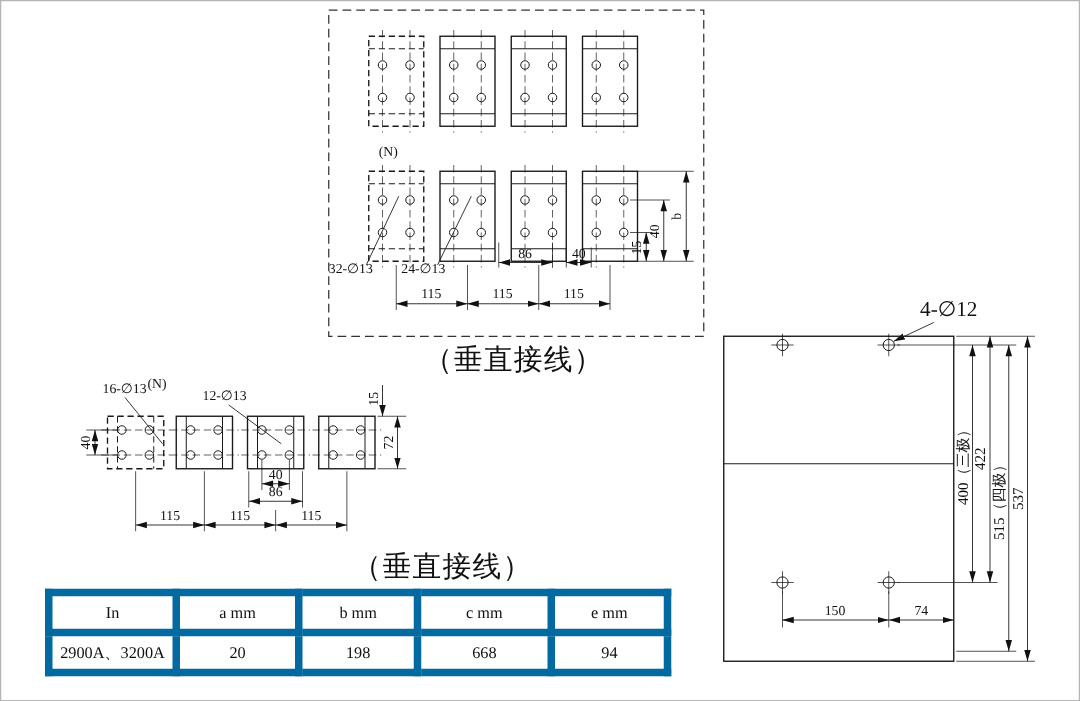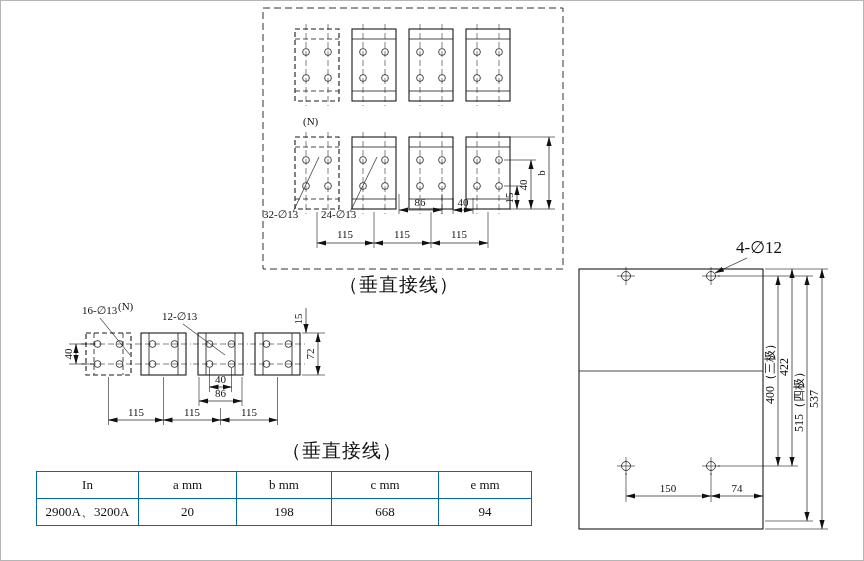--- a/index.html
+++ b/index.html
@@ -10,23 +10,23 @@
   svg text{font-family:"Liberation Serif",serif;font-size:11px;fill:#111;}
   svg text.big{font-size:17px;}
   svg text.mid{font-size:12px;}
   .obj{stroke:#1a1a1a;stroke-width:1.1;fill:none;}
   .thin{stroke-width:0.8;}
   .dash{stroke-dasharray:5 3;}
   .dashbox{stroke:#333;stroke-width:1;fill:none;stroke-dasharray:7 4;}
   .cl{stroke:#1a1a1a;stroke-width:0.55;fill:none;stroke-dasharray:6 3;}
   .dim{stroke:#1a1a1a;stroke-width:0.7;fill:none;}
   .ext{stroke:#1a1a1a;stroke-width:0.6;fill:none;}
-  .caption{font-size:19px;letter-spacing:1px;white-space:nowrap;}
+  .caption{font-size:23px;letter-spacing:1px;white-space:nowrap;}
   table.dimtab{border-collapse:collapse;table-layout:fixed;background:#fff;}
-  table.dimtab td{border:1px solid #0369a1;text-align:center;vertical-align:middle;
+  table.dimtab td{border:6px solid #0369a1;text-align:center;vertical-align:middle;
                   height:26px;font-size:13px;padding:0;}
 </style>
 </head>
 <body>
 
 <div class="canvas">
 
   <svg class="abs" style="left:258px;top:4px" width="310" height="268" viewBox="0 0 310 268">
     <defs>
       <marker id="e1" markerWidth="10" markerHeight="7" refX="9" refY="3" orient="auto" markerUnits="userSpaceOnUse">

